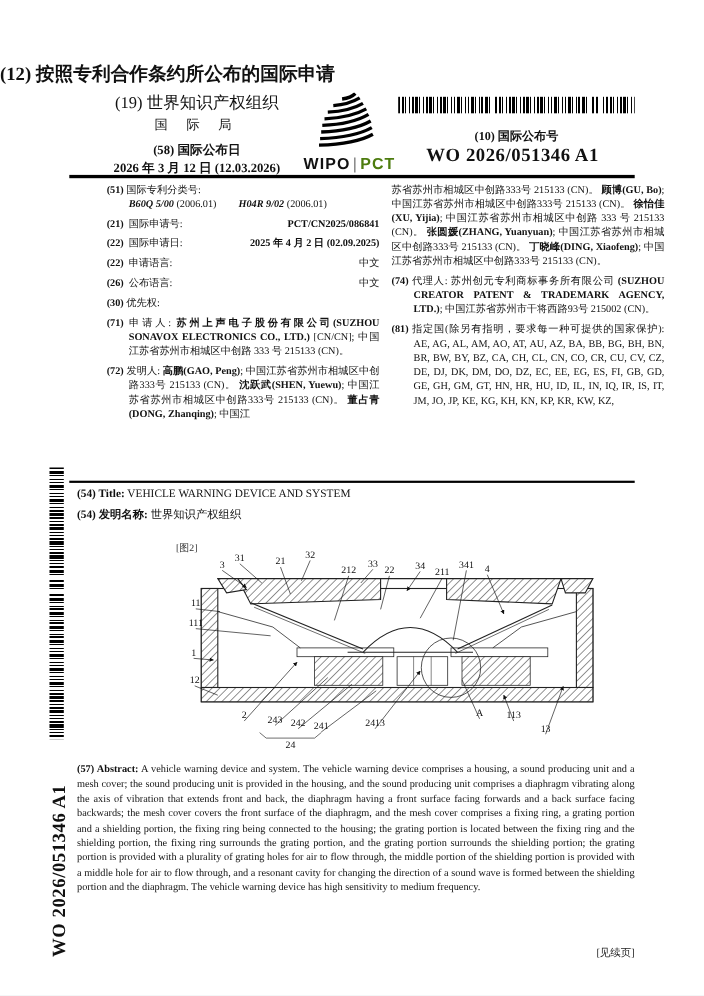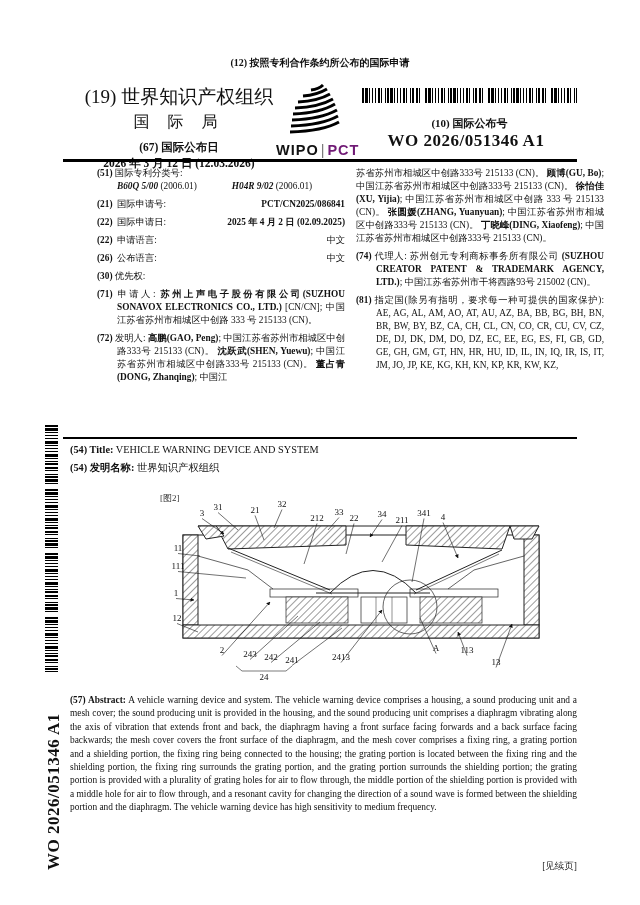--- a/index.html
+++ b/index.html
@@ -6,32 +6,32 @@
   .page{
     position:relative;width:640px;height:905px;margin:0 auto;background:#fff;
     font-family:"Liberation Serif","DejaVu Serif",serif;color:#111;overflow:hidden;
   }
   .abs{position:absolute;}
   .bold{font-weight:bold;}
   .bb{font-weight:bold;}
   .bbi{font-weight:bold;font-style:italic;}
 
   
-  .h-line12{top:56px;left:0;width:100%;text-align:center;font-size:10px;font-weight:bold;}
+  .h-line12{top:56px;left:0;width:100%;text-align:left;font-size:17px;font-weight:bold;}
   .h-left{top:84px;left:83px;width:192px;text-align:center;}
-  .h-org1{font-size:19px;}
-  .h-org2{font-size:16px;letter-spacing:7px;margin-top:2px;}
+  .h-org1{font-size:15px;}
+  .h-org2{font-size:12px;letter-spacing:7px;margin-top:2px;}
   .h-date-label{font-size:11.5px;font-weight:bold;margin-top:7px;}
   .h-date{font-size:11.5px;font-weight:bold;margin-top:1px;white-space:nowrap;}
   .logo{top:84px;left:276px;width:68px;text-align:center;}
   .logo svg{display:block;margin:0 auto;}
   .logo-text{font-family:"Liberation Sans","DejaVu Sans",sans-serif;font-weight:bold;
              font-size:14.5px;letter-spacing:1px;margin-top:2px;white-space:nowrap;}
   .logo-sep{font-weight:normal;color:#777;padding:0 2px;}
-  .logo-pct{font-weight:bold;color:#701a75;}
+  .logo-pct{font-weight:bold;color:#4d7c0f;}
   .h-barcode{top:88px;left:362px;width:215px;height:15px;
     background:repeating-linear-gradient(90deg,
       #000 0px,#000 1.6px,#fff 1.6px,#fff 3.1px,
       #000 3.1px,#000 5.6px,#fff 5.6px,#fff 6.6px,
       #000 6.6px,#000 7.5px,#fff 7.5px,#fff 10.2px,
       #000 10.2px,#000 11px,#fff 11px,#fff 12.6px);}
   .h-pub-label{top:116px;left:362px;width:215px;text-align:center;font-size:11px;font-weight:bold;}
   .h-pub-num{top:131px;left:352px;width:228px;text-align:center;font-size:17px;font-weight:bold;letter-spacing:.5px;}
   .rule-1{top:159px;left:63px;width:514px;height:2.5px;background:#000;}
   .rule-2{top:437px;left:63px;width:514px;height:1.5px;background:#000;}
@@ -41,21 +41,21 @@
   .bib-col{width:248px;}
   .bib-entry{margin-bottom:5px;}
   .tag{font-weight:bold;}
   .para{text-align:justify;text-indent:-20px;padding-left:20px;}
   .para.noindent{text-indent:0;padding-left:0;}
   .rowline{display:flex;}
   .rowline .tag{flex:0 0 20px;}
   .rowline .val{margin-left:auto;text-align:right;}
   .stack-row{display:flex;padding-left:20px;}
   .stack-row.between{justify-content:space-between;}
-  .stack-row.start{justify-content:flex-start;gap:35px;}
+  .stack-row.start{justify-content:flex-start;gap:20px;}
 
   
   .title-blk{top:444px;left:70px;width:507px;font-size:10.3px;}
   .title-line{margin-bottom:6px;}
 
   
   .figure{top:490px;left:158px;width:406px;height:208px;}
   .fig-caption{position:absolute;top:2px;left:2px;font-size:9px;color:#333;}
   .figure svg{position:absolute;top:0;left:0;}
 
@@ -78,21 +78,21 @@
 </head>
 <body>
 
 <div class="page">
 
   <div class="abs h-line12">(12) 按照专利合作条约所公布的国际申请</div>
 
   <div class="abs h-left">
     <div class="h-org1">(19) 世界知识产权组织</div>
     <div class="h-org2">国 际 局</div>
-    <div class="h-date-label">(67) 国际公布日</div>
+    <div class="h-date-label">(58) 国际公布日</div>
     <div class="h-date">2026 年 3 月 12 日 (12.03.2026)</div>
   </div>
 
   <div class="abs logo">
     <svg width="64" height="56" viewBox="0 0 64 56">
       <g fill="none" stroke="#000" stroke-width="3">
         <path d="M33 6 q8 -1 12 -5"></path>
         <path d="M25 12 q14 -1 24 -7"></path>
         <path d="M20 18 q20 -1 32 -8"></path>
         <path d="M17 24 q24 -1 38 -9"></path>

